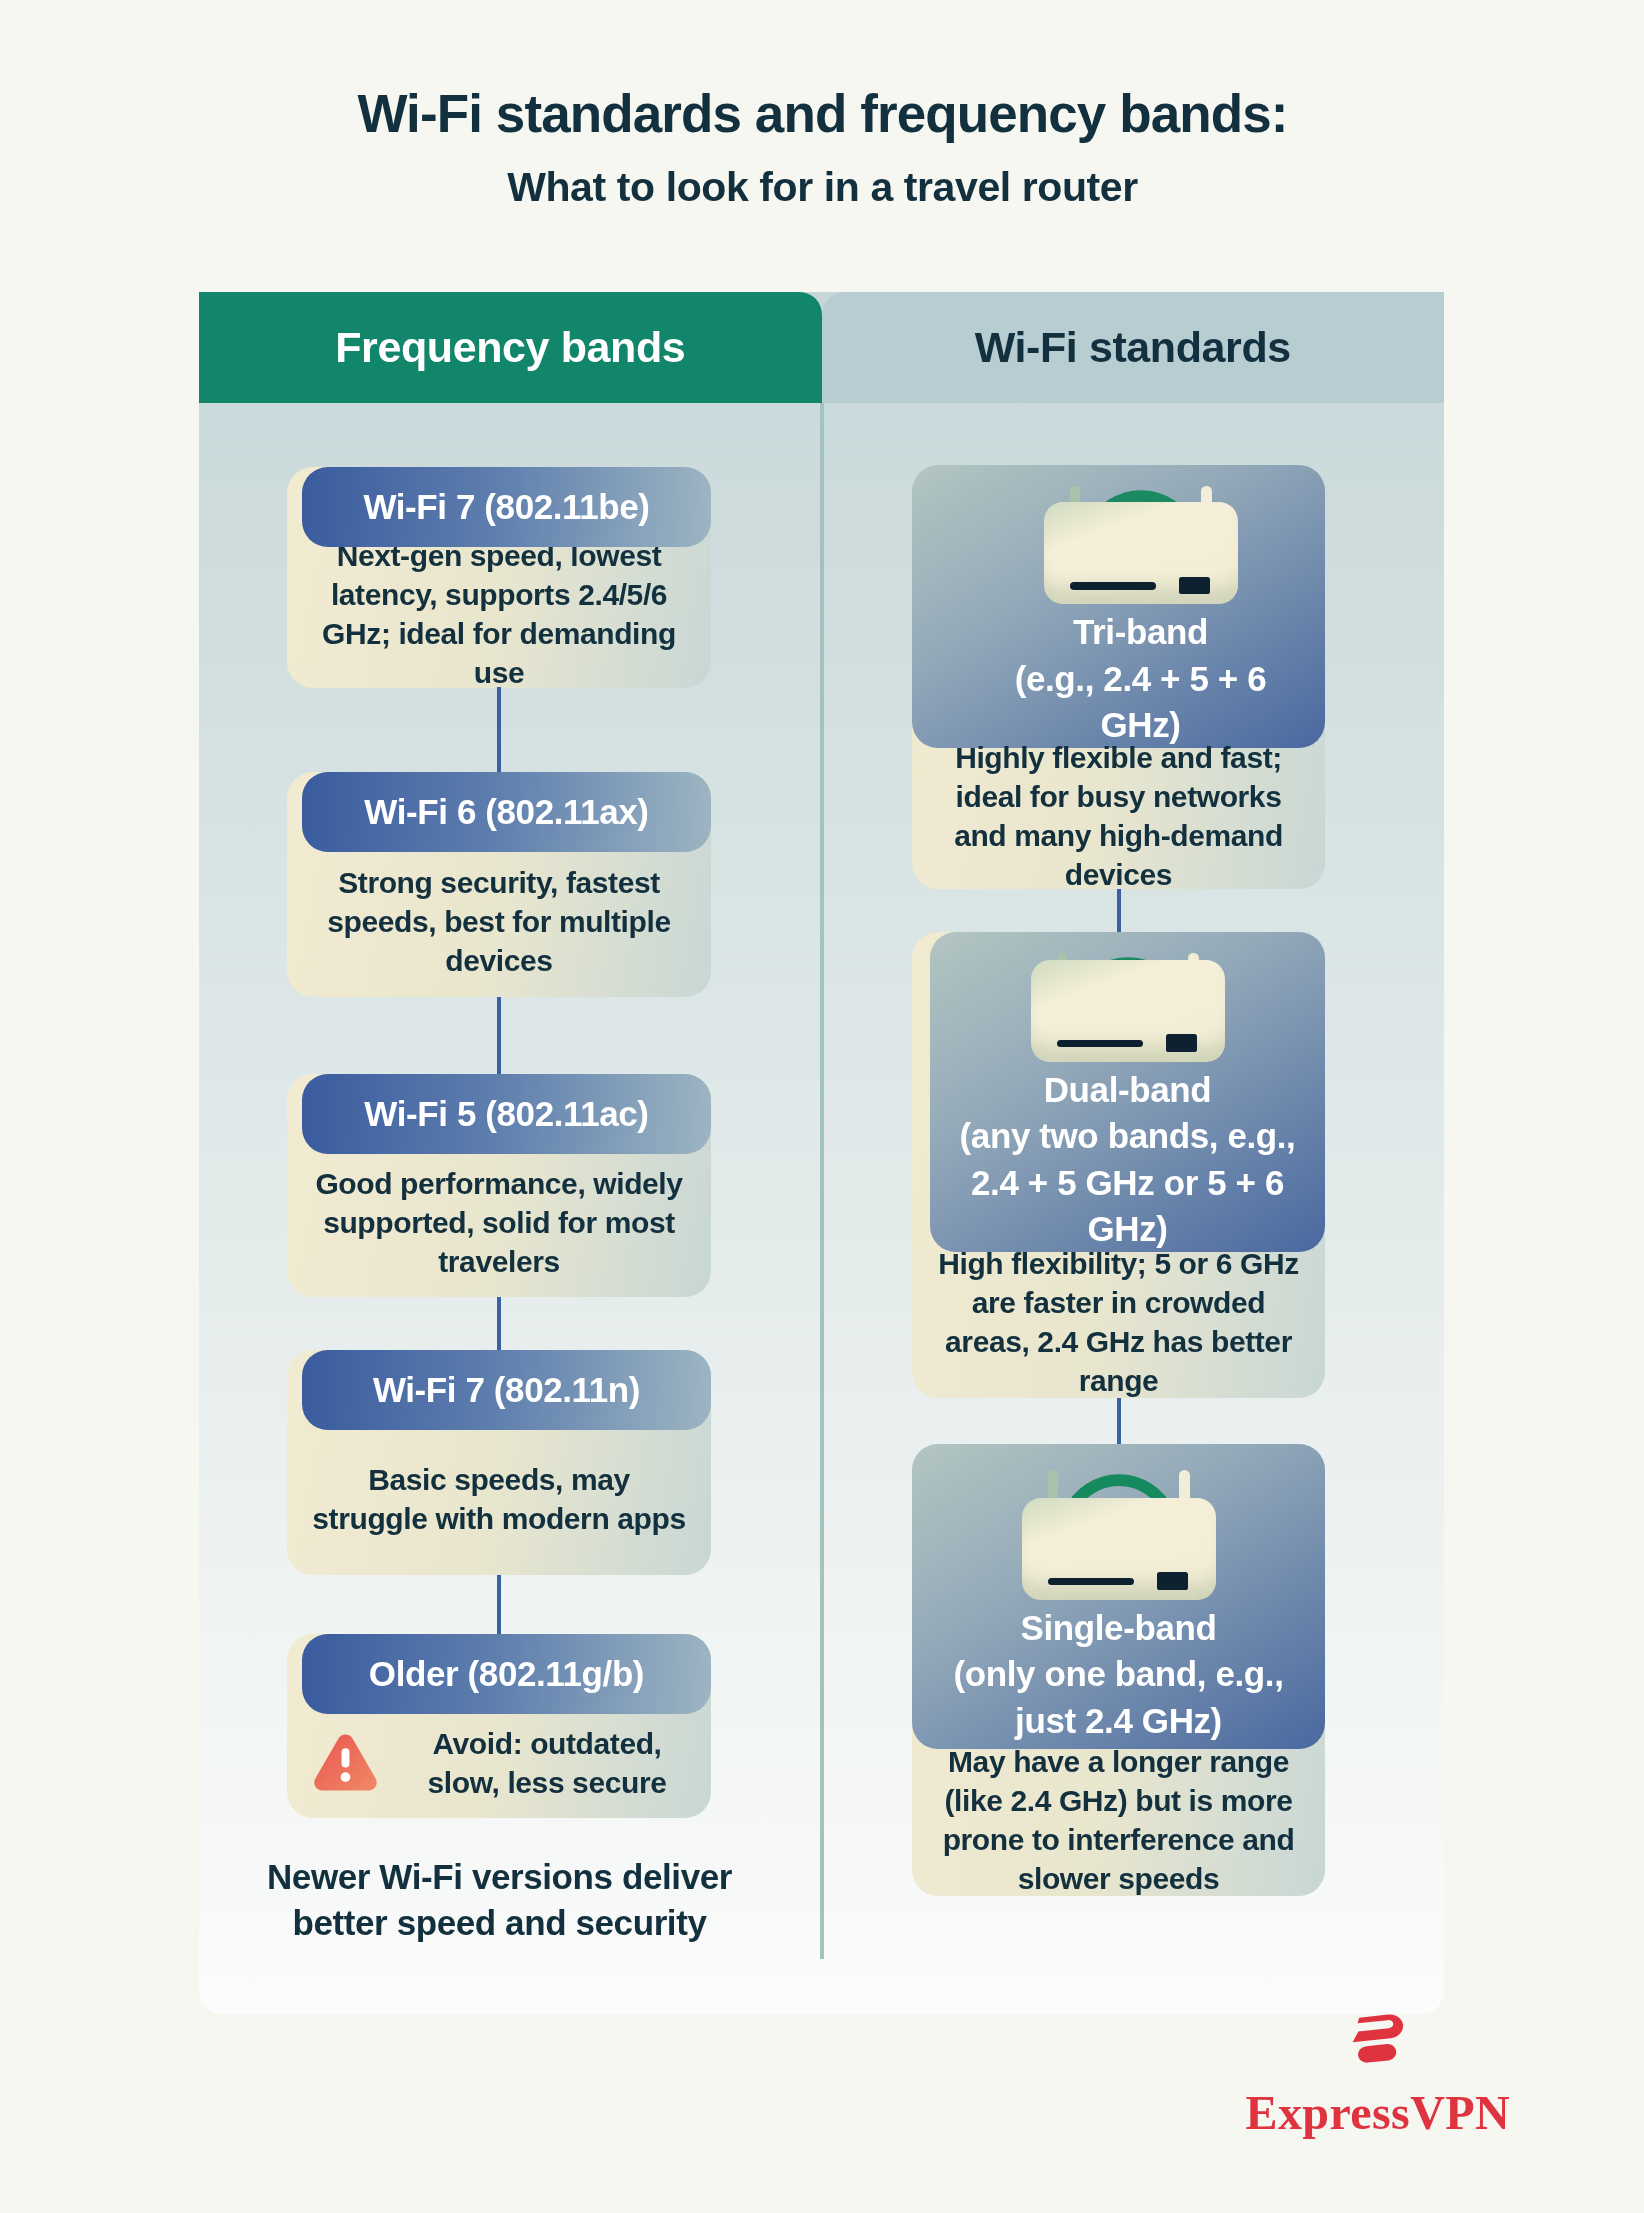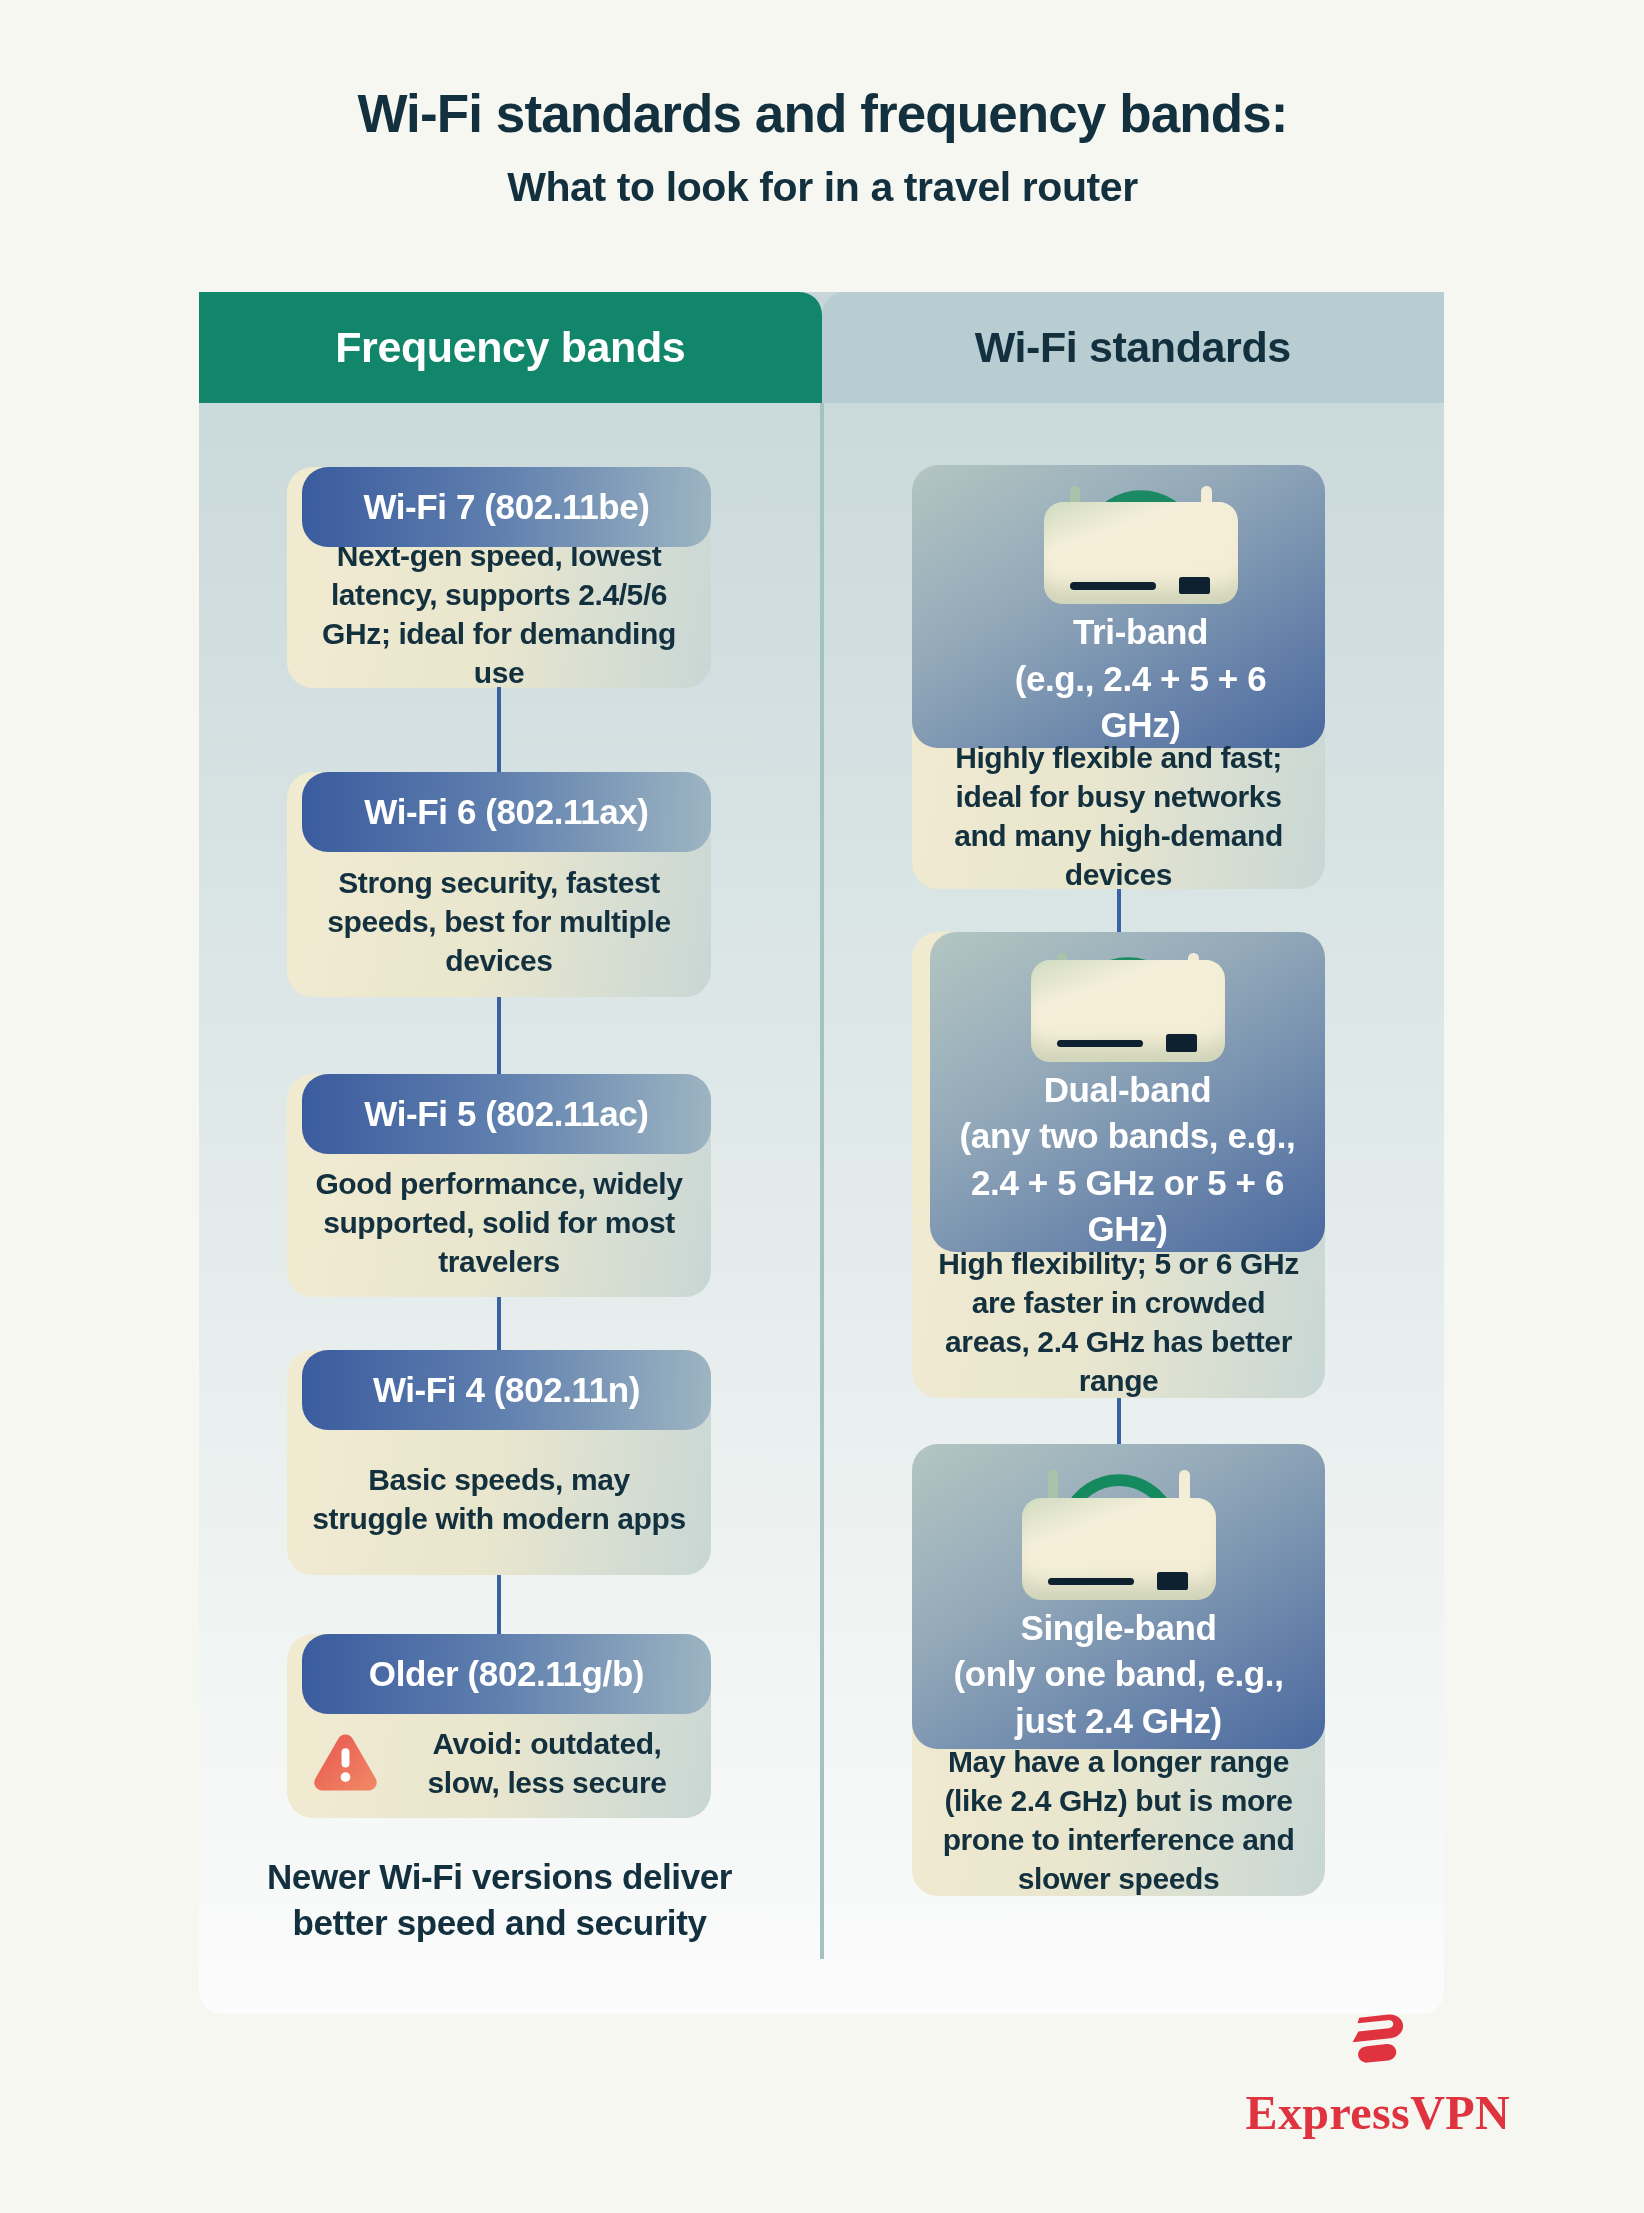--- a/index.html
+++ b/index.html
@@ -148,21 +148,21 @@
         <p>Good performance, widely supported, solid for most travelers</p>
       </div>
     <div class="lcard-head">Wi-Fi 5 (802.11ac)</div>
   </div>
   <div class="vline" style="left:298px;top:1005px;height:54px;"></div>
 
   <div class="lcard" style="top:1058px;height:225px;">
     <div class="lcard-desc">
         <p>Basic speeds, may struggle with modern apps</p>
       </div>
-    <div class="lcard-head">Wi-Fi 4 (802.11n)</div>
+    <div class="lcard-head">Wi-Fi 7 (802.11n)</div>
   </div>
   <div class="vline" style="left:298px;top:1283px;height:59px;"></div>
 
   <div class="lcard" style="top:1342px;height:184px;">
     <div class="lcard-desc">
       <div class="warn-row">
         <svg width="71" height="66" viewBox="0 0 64 60">
           <defs>
             <linearGradient id="wg" x1="0" y1="0" x2="1" y2="1">
               <stop offset="0" stop-color="#e9554f"></stop>

